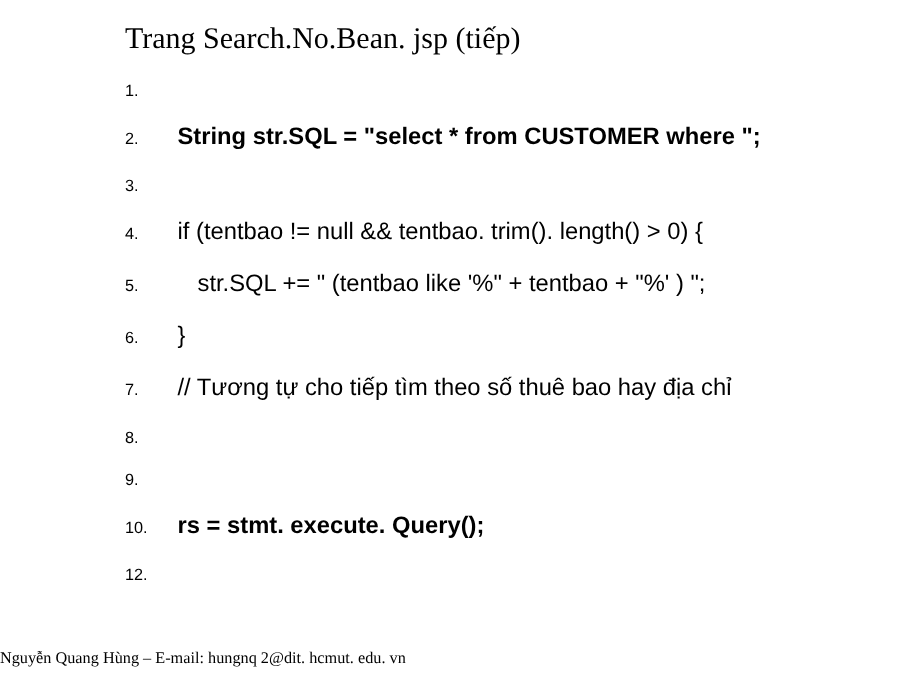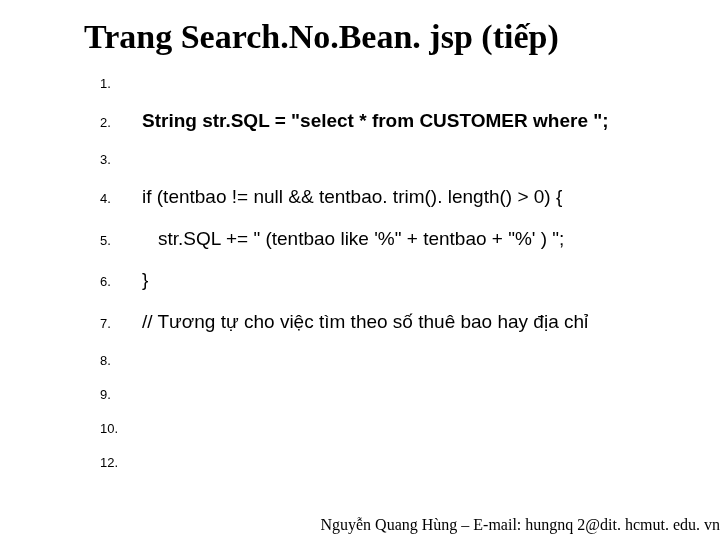--- a/index.html
+++ b/index.html
@@ -14,24 +14,24 @@
       font-family: Arial, sans-serif;
       position: relative;
       overflow: hidden;
     }
     .slide {
       padding: 18px 28px 0 28px;
       height: 100%;
     }
     .title {
       font-family: "Times New Roman", Times, serif;
-      font-size: 34px;
-      font-weight: bold;
+      font-size: 24px;
+      font-weight: normal;
       color: #000;
-      margin-left: 56px;
+      margin-left: 72px;
       margin-bottom: 20px;
     }
     .list {
       list-style: none;
       padding-left: 72px;
     }
     .list-item {
       display: flex;
       align-items: baseline;
       margin-bottom: 19px;
@@ -50,23 +50,23 @@
       font-weight: bold;
     }
     .indent .item-text {
       padding-left: 16px;
     }
     .footer {
       position: absolute;
       bottom: 6px;
       left: 0;
       right: 0;
-      text-align: right;
+      text-align: left;
       font-family: "Times New Roman", Times, serif;
-      font-size: 16px;
+      font-size: 13px;
       color: #000;
     }
   </style>
 </head>
 <body>
 
 <div class="slide">
   <h1 class="title">Trang Search.No.Bean. jsp (tiếp)</h1>
   <ul class="list">
   <li class="list-item">
@@ -86,30 +86,31 @@
       <li class="list-item indent">
         <span class="item-number">5.</span>
         <span class="item-text">str.SQL += " (tentbao like '%" + tentbao + "%' ) ";</span>
       </li>
       <li class="list-item">
         <span class="item-number">6.</span>
         <span class="item-text">}</span>
       </li>
       <li class="list-item">
         <span class="item-number">7.</span>
-        <span class="item-text">// Tương tự cho việc tìm theo số thuê bao hay địa chỉ</span>
+        <span class="item-text">// Tương tự cho tiếp tìm theo số thuê bao hay địa chỉ</span>
       </li>
       <li class="list-item">
         <span class="item-number">8.</span>
       </li>
       <li class="list-item">
         <span class="item-number">9.</span>
       </li>
       <li class="list-item">
         <span class="item-number">10.</span>
+        <span class="item-text bold">rs = stmt. execute. Query();</span>
       </li>
       <li class="list-item">
         <span class="item-number">12.</span>
       </li>
     </ul>
 </div>
 
 <div class="footer">
   <span>Nguyễn Quang Hùng – E-mail: hungnq 2@dit. hcmut. edu. vn</span>
 </div>

